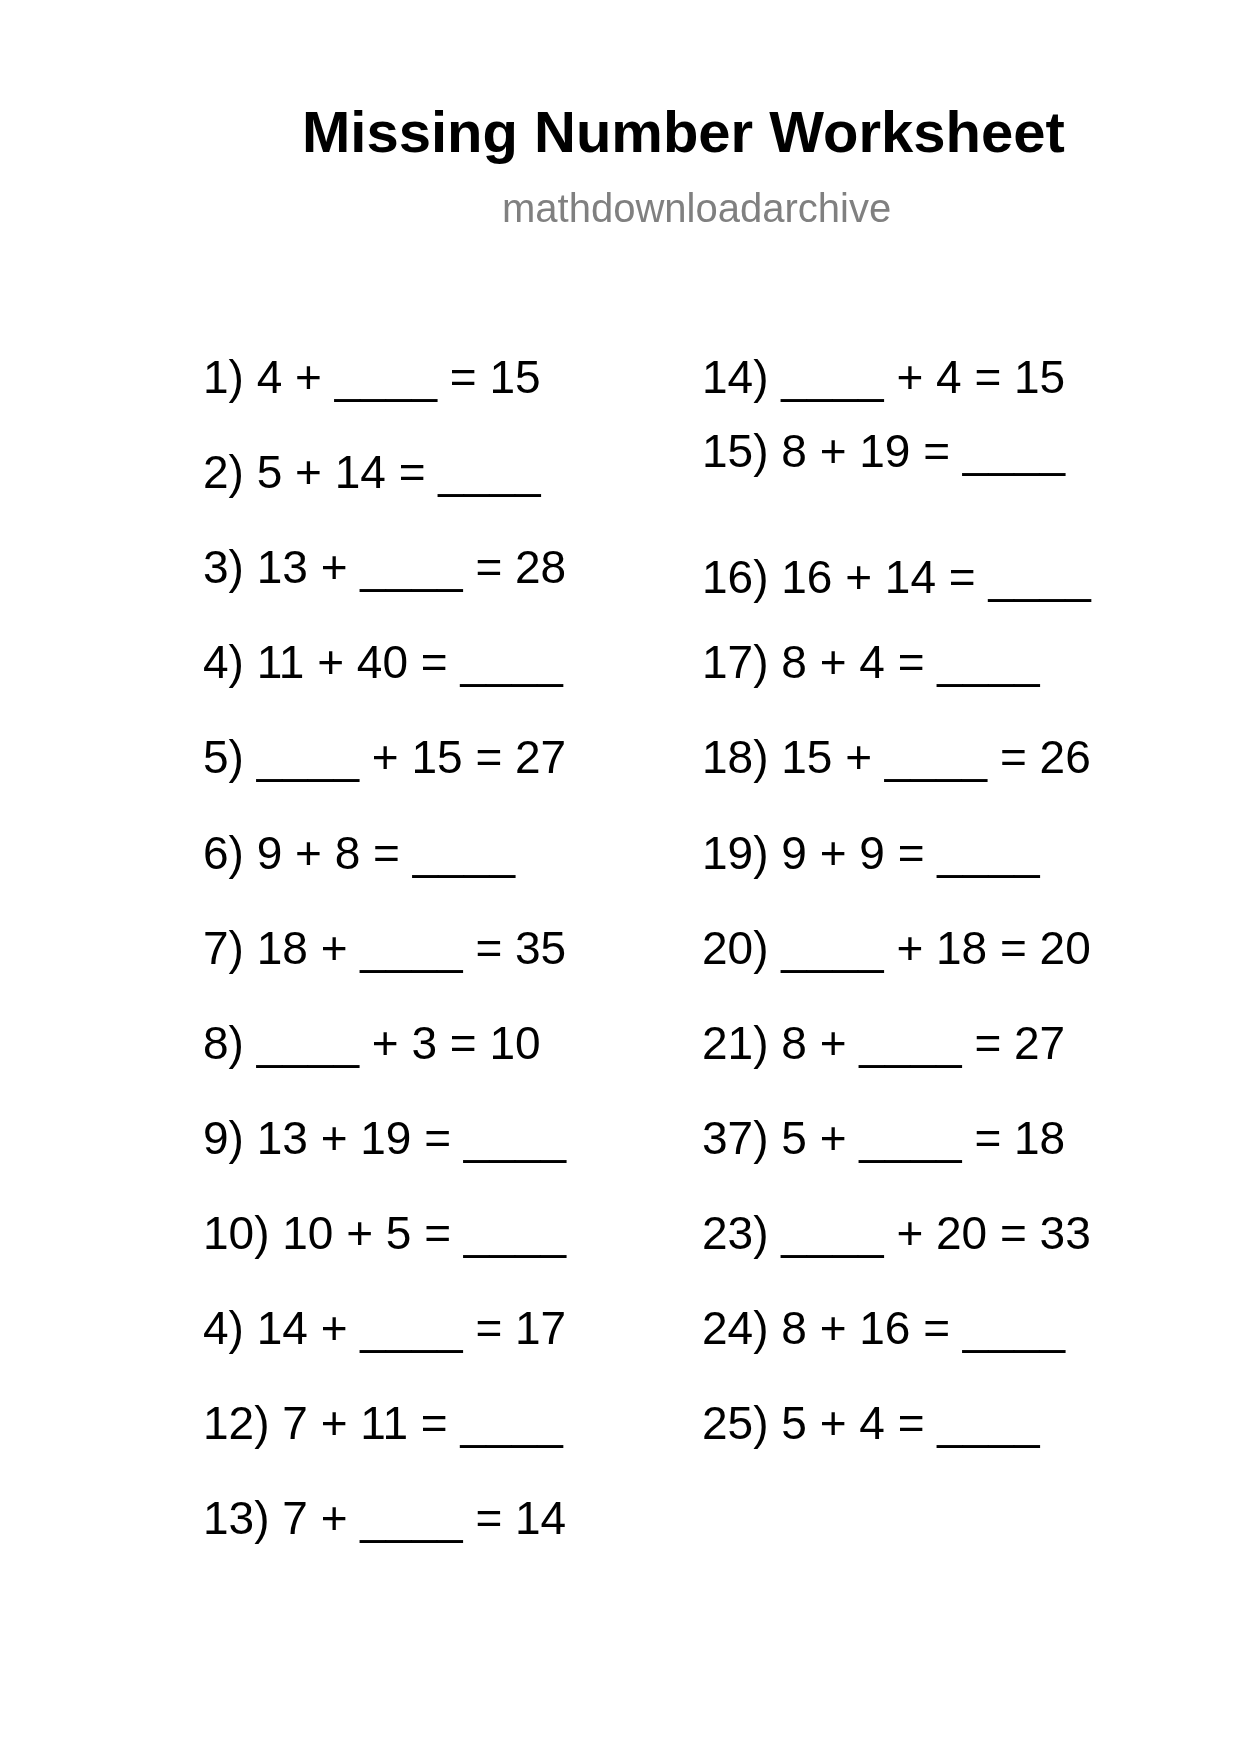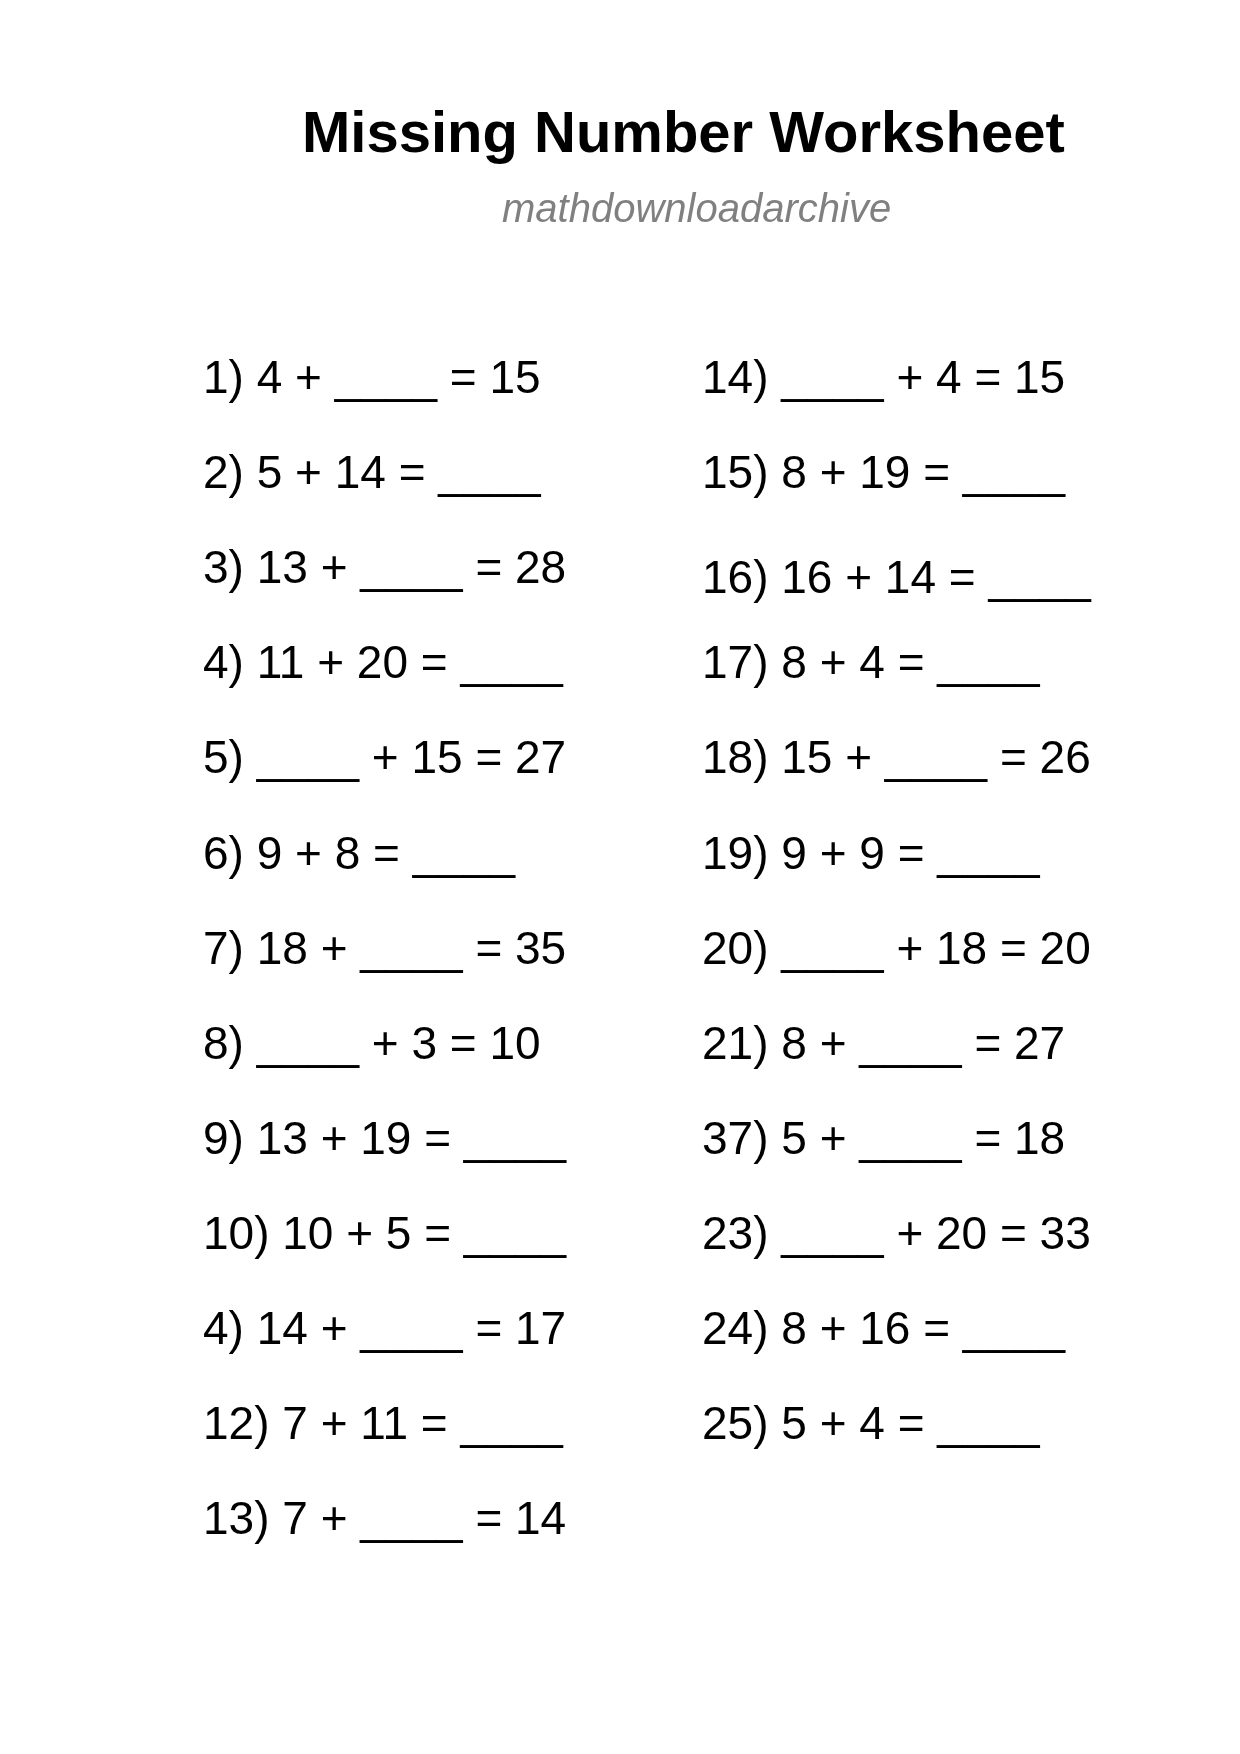--- a/index.html
+++ b/index.html
@@ -1,52 +1,52 @@
 <!DOCTYPE html>
 <html><head>
   <meta charset="utf-8">
   <style>
     html, body { margin: 0; padding: 0; background: #ffffff; }
     body { width: 1240px; height: 1754px; position: relative; overflow: hidden;
            font-family: "Liberation Sans", sans-serif; color: #000; }
     .title { position: absolute; left: 302px; top: 97px; font-size: 58px; line-height: 70px;
              white-space: nowrap; color: #000; font-weight: bold; }
     .subtitle { position: absolute; left: 502px; top: 184px; font-size: 40px; line-height: 48px;
-                white-space: nowrap; color: #808080; font-style: italic; }
+                white-space: nowrap; color: #808080; }
     .col { position: absolute; top: 0; }
     .col-left { left: 203px; }
     .col-right { left: 702px; }
     .problem { position: absolute; left: 0; font-size: 46px; line-height: 50px; white-space: nowrap;
                height: 50px; }
   </style>
 </head>
 <body>
 
 <div class="title">Missing Number Worksheet</div>
 <div class="subtitle">mathdownloadarchive</div>
 
 <div class="col col-left">
   <div class="problem" style="top:352px">1) 4 + ____ = 15</div>
   <div class="problem" style="top:447px">2) 5 + 14 = ____</div>
   <div class="problem" style="top:542px">3) 13 + ____ = 28</div>
-  <div class="problem" style="top:637px">4) 11 + 20 = ____</div>
+  <div class="problem" style="top:637px">4) 11 + 40 = ____</div>
   <div class="problem" style="top:732px">5) ____ + 15 = 27</div>
   <div class="problem" style="top:828px">6) 9 + 8 = ____</div>
   <div class="problem" style="top:923px">7) 18 + ____ = 35</div>
   <div class="problem" style="top:1018px">8) ____ + 3 = 10</div>
   <div class="problem" style="top:1113px">9) 13 + 19 = ____</div>
   <div class="problem" style="top:1208px">10) 10 + 5 = ____</div>
   <div class="problem" style="top:1303px">4) 14 + ____ = 17</div>
   <div class="problem" style="top:1398px">12) 7 + 11 = ____</div>
   <div class="problem" style="top:1493px">13) 7 + ____ = 14</div>
 </div>
 
 <div class="col col-right">
   <div class="problem" style="top:352px">14) ____ + 4 = 15</div>
-  <div class="problem" style="top:447px">15) 8 + 19 = ____</div>
+  <div class="problem" style="top:426px">15) 8 + 19 = ____</div>
   <div class="problem" style="top:552px">16) 16 + 14 = ____</div>
   <div class="problem" style="top:637px">17) 8 + 4 = ____</div>
   <div class="problem" style="top:732px">18) 15 + ____ = 26</div>
   <div class="problem" style="top:828px">19) 9 + 9 = ____</div>
   <div class="problem" style="top:923px">20) ____ + 18 = 20</div>
   <div class="problem" style="top:1018px">21) 8 + ____ = 27</div>
   <div class="problem" style="top:1113px">37) 5 + ____ = 18</div>
   <div class="problem" style="top:1208px">23) ____ + 20 = 33</div>
   <div class="problem" style="top:1303px">24) 8 + 16 = ____</div>
   <div class="problem" style="top:1398px">25) 5 + 4 = ____</div>

